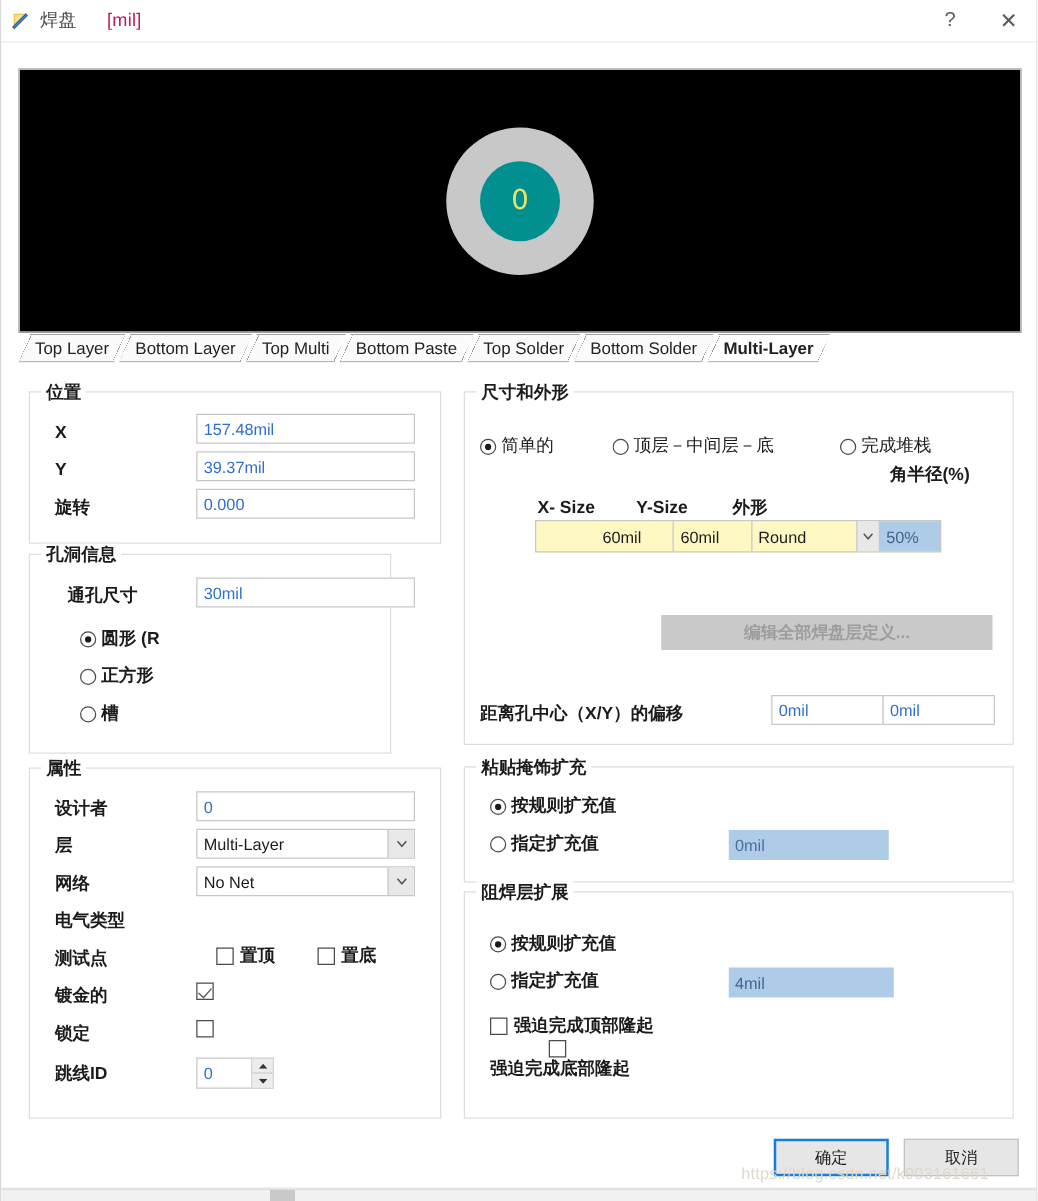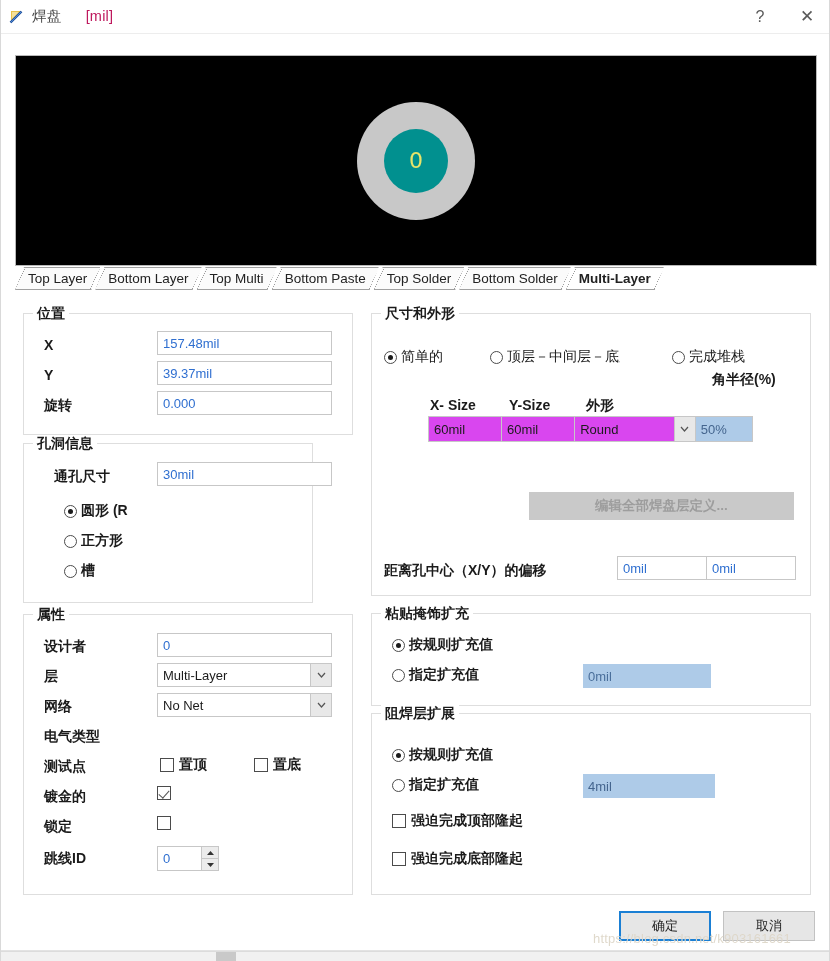--- a/index.html
+++ b/index.html
@@ -167,21 +167,21 @@
     margin-right: 5px; flex: none; position: relative;
   }
   .check.on .cbox::after {
     content: ""; position: absolute; left: 3px; top: 1px;
     width: 5px; height: 9px; border: solid #555; border-width: 0 1.6px 1.6px 0;
     transform: rotate(42deg);
   }
 
   
   .sztable {
-    position: absolute; display: flex; border: 1px solid #c7c7c7; background: #d946ef;
+    position: absolute; display: flex; border: 1px solid #c7c7c7; background: #fef9c3; padding-left: 48px;
   }
   .sztable .cell {
     height: 100%; display: flex; align-items: center; padding-left: 5px;
     font-size: 13px; color: #1b1b1b; border-right: 1px solid #c7c7c7;
   }
   .sztable .cell.last { border-right: none; }
   .sztable .cell.sel { background: #aecbe8; color: #44658e; }
   .sztable .arrowcell {
     width: 22px; height: 100%; background: #e8e8e8;
     border-right: 1px solid #c7c7c7; border-left: 1px solid #c7c7c7;
@@ -334,21 +334,21 @@
       <span class="carrow">
         <svg width="9" height="6" viewBox="0 0 9 6">
             <path d="M1 1 L4.5 5 L8 1" stroke="#555" stroke-width="1.2" fill="none"></path>
           </svg>
       </span>
     </div>
 
     <span class="flabel b" style="left:20px; top:113px;">电气类型</span>
 
     <span class="flabel b" style="left:20px; top:143px;">测试点</span>
-    <div class="check" style="left:136px; top:141px;text-align:center;">
+    <div class="check" style="left:149px; top:141px;text-align:center;">
       <span class="cbox"></span>
       <span>置顶</span>
     </div>
     <div class="check" style="left:230px; top:141px;">
       <span class="cbox"></span>
       <span>置底</span>
     </div>
 
     <span class="flabel b" style="left:20px; top:173px;">镀金的</span>
     <div class="check on" style="left:133px; top:171px;">
@@ -443,21 +443,21 @@
     <div class="radio bold" style="left:20px; top:62px;">
       <span class="rdot"></span>
       <span>指定扩充值</span>
     </div>
     <div class="tbox dis2" style="left:211px; top:60px; width:132px; height:24px;">4mil</div>
 
     <div class="check" style="left:20px; top:98px;">
       <span class="cbox"></span>
       <span>强迫完成顶部隆起</span>
     </div>
-    <div class="check" style="left:20px; top:136px;">
+    <div class="check" style="left:20px; top:118px;flex-direction:column;">
       <span class="cbox"></span>
       <span>强迫完成底部隆起</span>
     </div>
   </div>
 
   <div class="dlg-btn default" style="left:618px; top:911px; width:92px;">确定</div>
   <div class="dlg-btn" style="left:722px; top:911px; width:92px;">取消</div>
 
   <div class="watermark">https://blog.csdn.net/k903161661</div>
 

